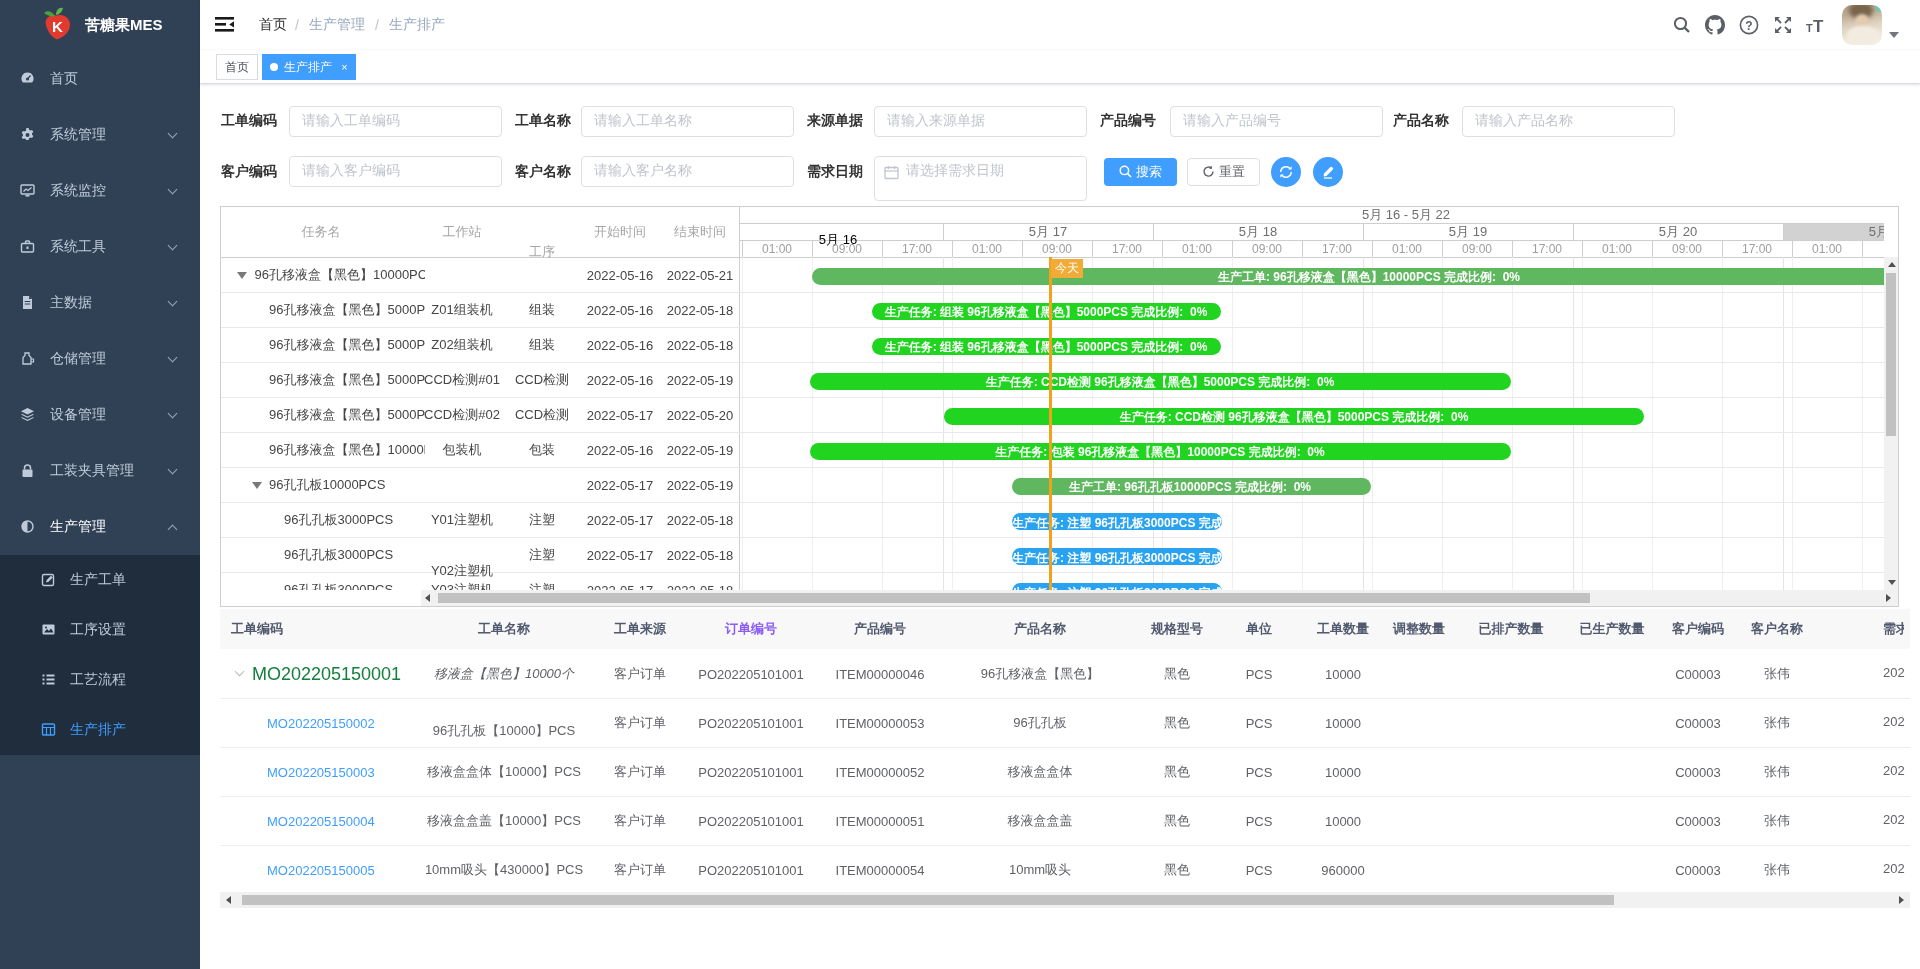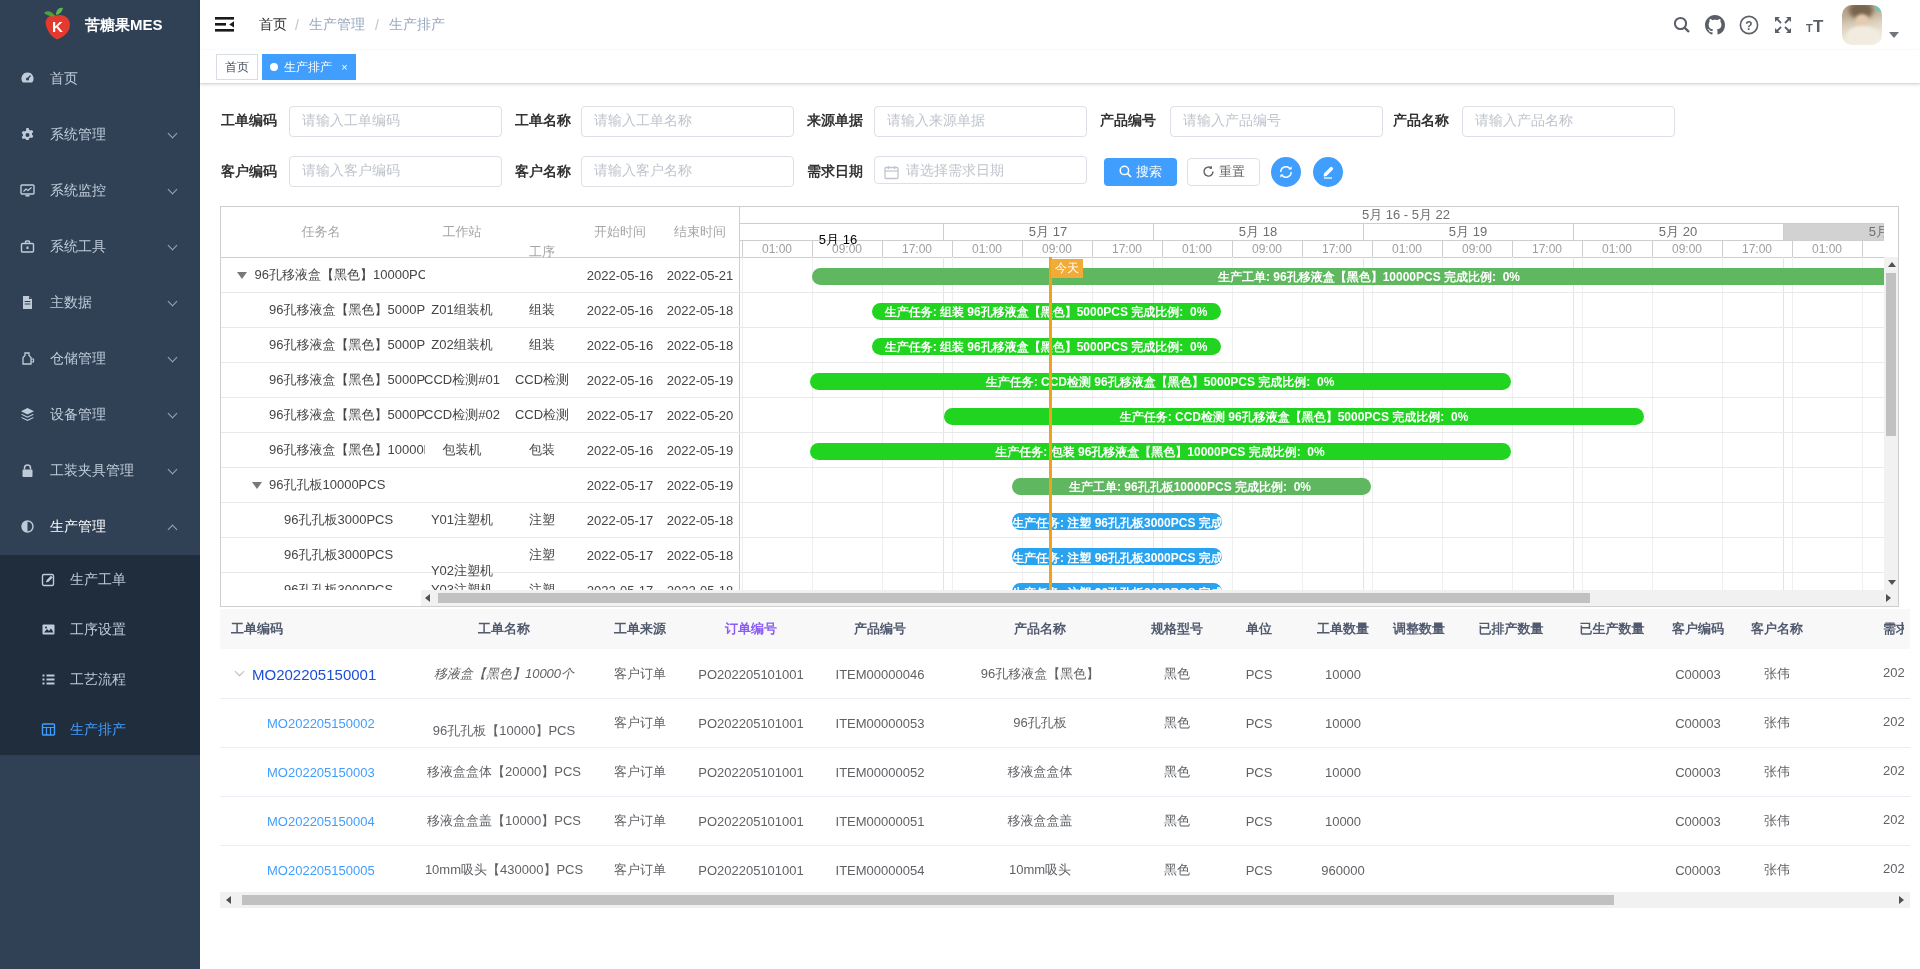--- a/index.html
+++ b/index.html
@@ -185,21 +185,21 @@
   </div>
 <div class="abs" style="left:1462px;top:106px;width:213px;height:31px;border:1px solid #dcdfe6;border-radius:4px;">
     <div class="cl" style="left:12px;top:14px;font-size:14px;color:#bfc4cc;">请输入产品名称</div>
   </div>
 <div class="abs" style="left:289px;top:156px;width:213px;height:31px;border:1px solid #dcdfe6;border-radius:4px;">
     <div class="cl" style="left:12px;top:14px;font-size:14px;color:#bfc4cc;">请输入客户编码</div>
   </div>
 <div class="abs" style="left:581px;top:156px;width:213px;height:31px;border:1px solid #dcdfe6;border-radius:4px;">
     <div class="cl" style="left:12px;top:14px;font-size:14px;color:#bfc4cc;">请输入客户名称</div>
   </div>
-<div class="abs" style="left:874px;top:156px;width:213px;height:28px;border:1px solid #dcdfe6;border-radius:4px;">
+<div class="abs" style="left:874px;top:156px;width:213px;height:45px;border:1px solid #dcdfe6;border-radius:4px;">
     <svg class="abs" style="left:9px;top:8px;" width="15" height="15" viewBox="0 0 15 15">
       <rect x="1" y="2.5" width="13" height="11" rx="1" fill="none" stroke="#c0c4cc" stroke-width="1.3"></rect>
       <path d="M1 6h13" stroke="#c0c4cc" stroke-width="1.2"></path>
       <path d="M4.5 1v3M10.5 1v3" stroke="#c0c4cc" stroke-width="1.3"></path>
     </svg>
     <div class="cl" style="left:31px;top:14px;font-size:14px;color:#bfc4cc;">请选择需求日期</div>
   </div>
 <div class="abs" style="left:1104px;top:158px;width:73px;height:28px;background:#409eff;border-radius:4px;color:#fff;font-size:13px;text-align:center;line-height:28px;">
 <svg style="vertical-align:-2px;margin-right:4px;" width="13" height="13" viewBox="0 0 13 13">
       <circle cx="5.4" cy="5.4" r="4.2" fill="none" stroke="#fff" stroke-width="1.5"></circle>
@@ -402,21 +402,21 @@
 <div class="ct" style="left:1343px;top:629px;font-size:13px;font-weight:bold;color:#515a6e;">工单数量</div>
 <div class="ct" style="left:1419px;top:629px;font-size:13px;font-weight:bold;color:#515a6e;">调整数量</div>
 <div class="ct" style="left:1511px;top:629px;font-size:13px;font-weight:bold;color:#515a6e;">已排产数量</div>
 <div class="ct" style="left:1612px;top:629px;font-size:13px;font-weight:bold;color:#515a6e;">已生产数量</div>
 <div class="ct" style="left:1698px;top:629px;font-size:13px;font-weight:bold;color:#515a6e;">客户编码</div>
 <div class="ct" style="left:1777px;top:629px;font-size:13px;font-weight:bold;color:#515a6e;">客户名称</div>
 <div class="abs" style="left:1883px;top:620px;width:21px;height:18px;overflow:hidden;font-size:13px;font-weight:bold;color:#515a6e;white-space:nowrap;">需求日期</div>
 <div class="abs" style="left:236px;top:667.5px;width:9px;height:9px;">
     <div style="width:7px;height:7px;border-right:1.6px solid #b6b9be;border-bottom:1.6px solid #b6b9be;transform:rotate(45deg);"></div>
   </div>
-<div class="cl" style="left:252px;top:673.5px;font-size:15px;color:#1d4ed8;">MO202205150001</div>
+<div class="cl" style="left:252px;top:673.5px;font-size:18px;color:#15803d;">MO202205150001</div>
 <div class="ct" style="left:504px;top:673.5px;font-size:13px;color:#606266;font-style:italic;">移液盒【黑色】10000个</div>
 <div class="ct" style="left:640px;top:673.5px;font-size:13px;color:#606266;">客户订单</div>
 <div class="ct" style="left:751px;top:673.5px;font-size:13px;color:#606266;">PO202205101001</div>
 <div class="ct" style="left:880px;top:673.5px;font-size:13px;color:#606266;">ITEM00000046</div>
 <div class="ct" style="left:1040px;top:673.5px;font-size:13px;color:#606266;">96孔移液盒【黑色】</div>
 <div class="ct" style="left:1177px;top:673.5px;font-size:13px;color:#606266;">黑色</div>
 <div class="ct" style="left:1259px;top:673.5px;font-size:13px;color:#606266;">PCS</div>
 <div class="ct" style="left:1343px;top:673.5px;font-size:13px;color:#606266;">10000</div>
 <div class="ct" style="left:1698px;top:673.5px;font-size:13px;color:#606266;">C00003</div>
 <div class="ct" style="left:1777px;top:673.5px;font-size:13px;color:#606266;">张伟</div>
@@ -428,21 +428,21 @@
 <div class="ct" style="left:880px;top:722.5px;font-size:13px;color:#606266;">ITEM00000053</div>
 <div class="ct" style="left:1040px;top:722.5px;font-size:13px;color:#606266;">96孔孔板</div>
 <div class="ct" style="left:1177px;top:722.5px;font-size:13px;color:#606266;">黑色</div>
 <div class="ct" style="left:1259px;top:722.5px;font-size:13px;color:#606266;">PCS</div>
 <div class="ct" style="left:1343px;top:722.5px;font-size:13px;color:#606266;">10000</div>
 <div class="ct" style="left:1698px;top:722.5px;font-size:13px;color:#606266;">C00003</div>
 <div class="ct" style="left:1777px;top:722.5px;font-size:13px;color:#606266;">张伟</div>
 <div class="abs" style="left:1883px;top:713.5px;width:22px;height:18px;overflow:hidden;font-size:13px;color:#606266;white-space:nowrap;">2022-05-21</div>
 <div class="hline" style="left:220px;top:698px;width:1690px;background:#ebeef5;"></div>
 <div class="cl" style="left:267px;top:771.5px;font-size:13px;color:#409eff;">MO202205150003</div>
-<div class="ct" style="left:504px;top:771.5px;font-size:13px;color:#606266;">移液盒盒体【20000】PCS</div>
+<div class="ct" style="left:504px;top:771.5px;font-size:13px;color:#606266;">移液盒盒体【10000】PCS</div>
 <div class="ct" style="left:640px;top:771.5px;font-size:13px;color:#606266;">客户订单</div>
 <div class="ct" style="left:751px;top:771.5px;font-size:13px;color:#606266;">PO202205101001</div>
 <div class="ct" style="left:880px;top:771.5px;font-size:13px;color:#606266;">ITEM00000052</div>
 <div class="ct" style="left:1040px;top:771.5px;font-size:13px;color:#606266;">移液盒盒体</div>
 <div class="ct" style="left:1177px;top:771.5px;font-size:13px;color:#606266;">黑色</div>
 <div class="ct" style="left:1259px;top:771.5px;font-size:13px;color:#606266;">PCS</div>
 <div class="ct" style="left:1343px;top:771.5px;font-size:13px;color:#606266;">10000</div>
 <div class="ct" style="left:1698px;top:771.5px;font-size:13px;color:#606266;">C00003</div>
 <div class="ct" style="left:1777px;top:771.5px;font-size:13px;color:#606266;">张伟</div>
 <div class="abs" style="left:1883px;top:762.5px;width:22px;height:18px;overflow:hidden;font-size:13px;color:#606266;white-space:nowrap;">2022-05-21</div>

